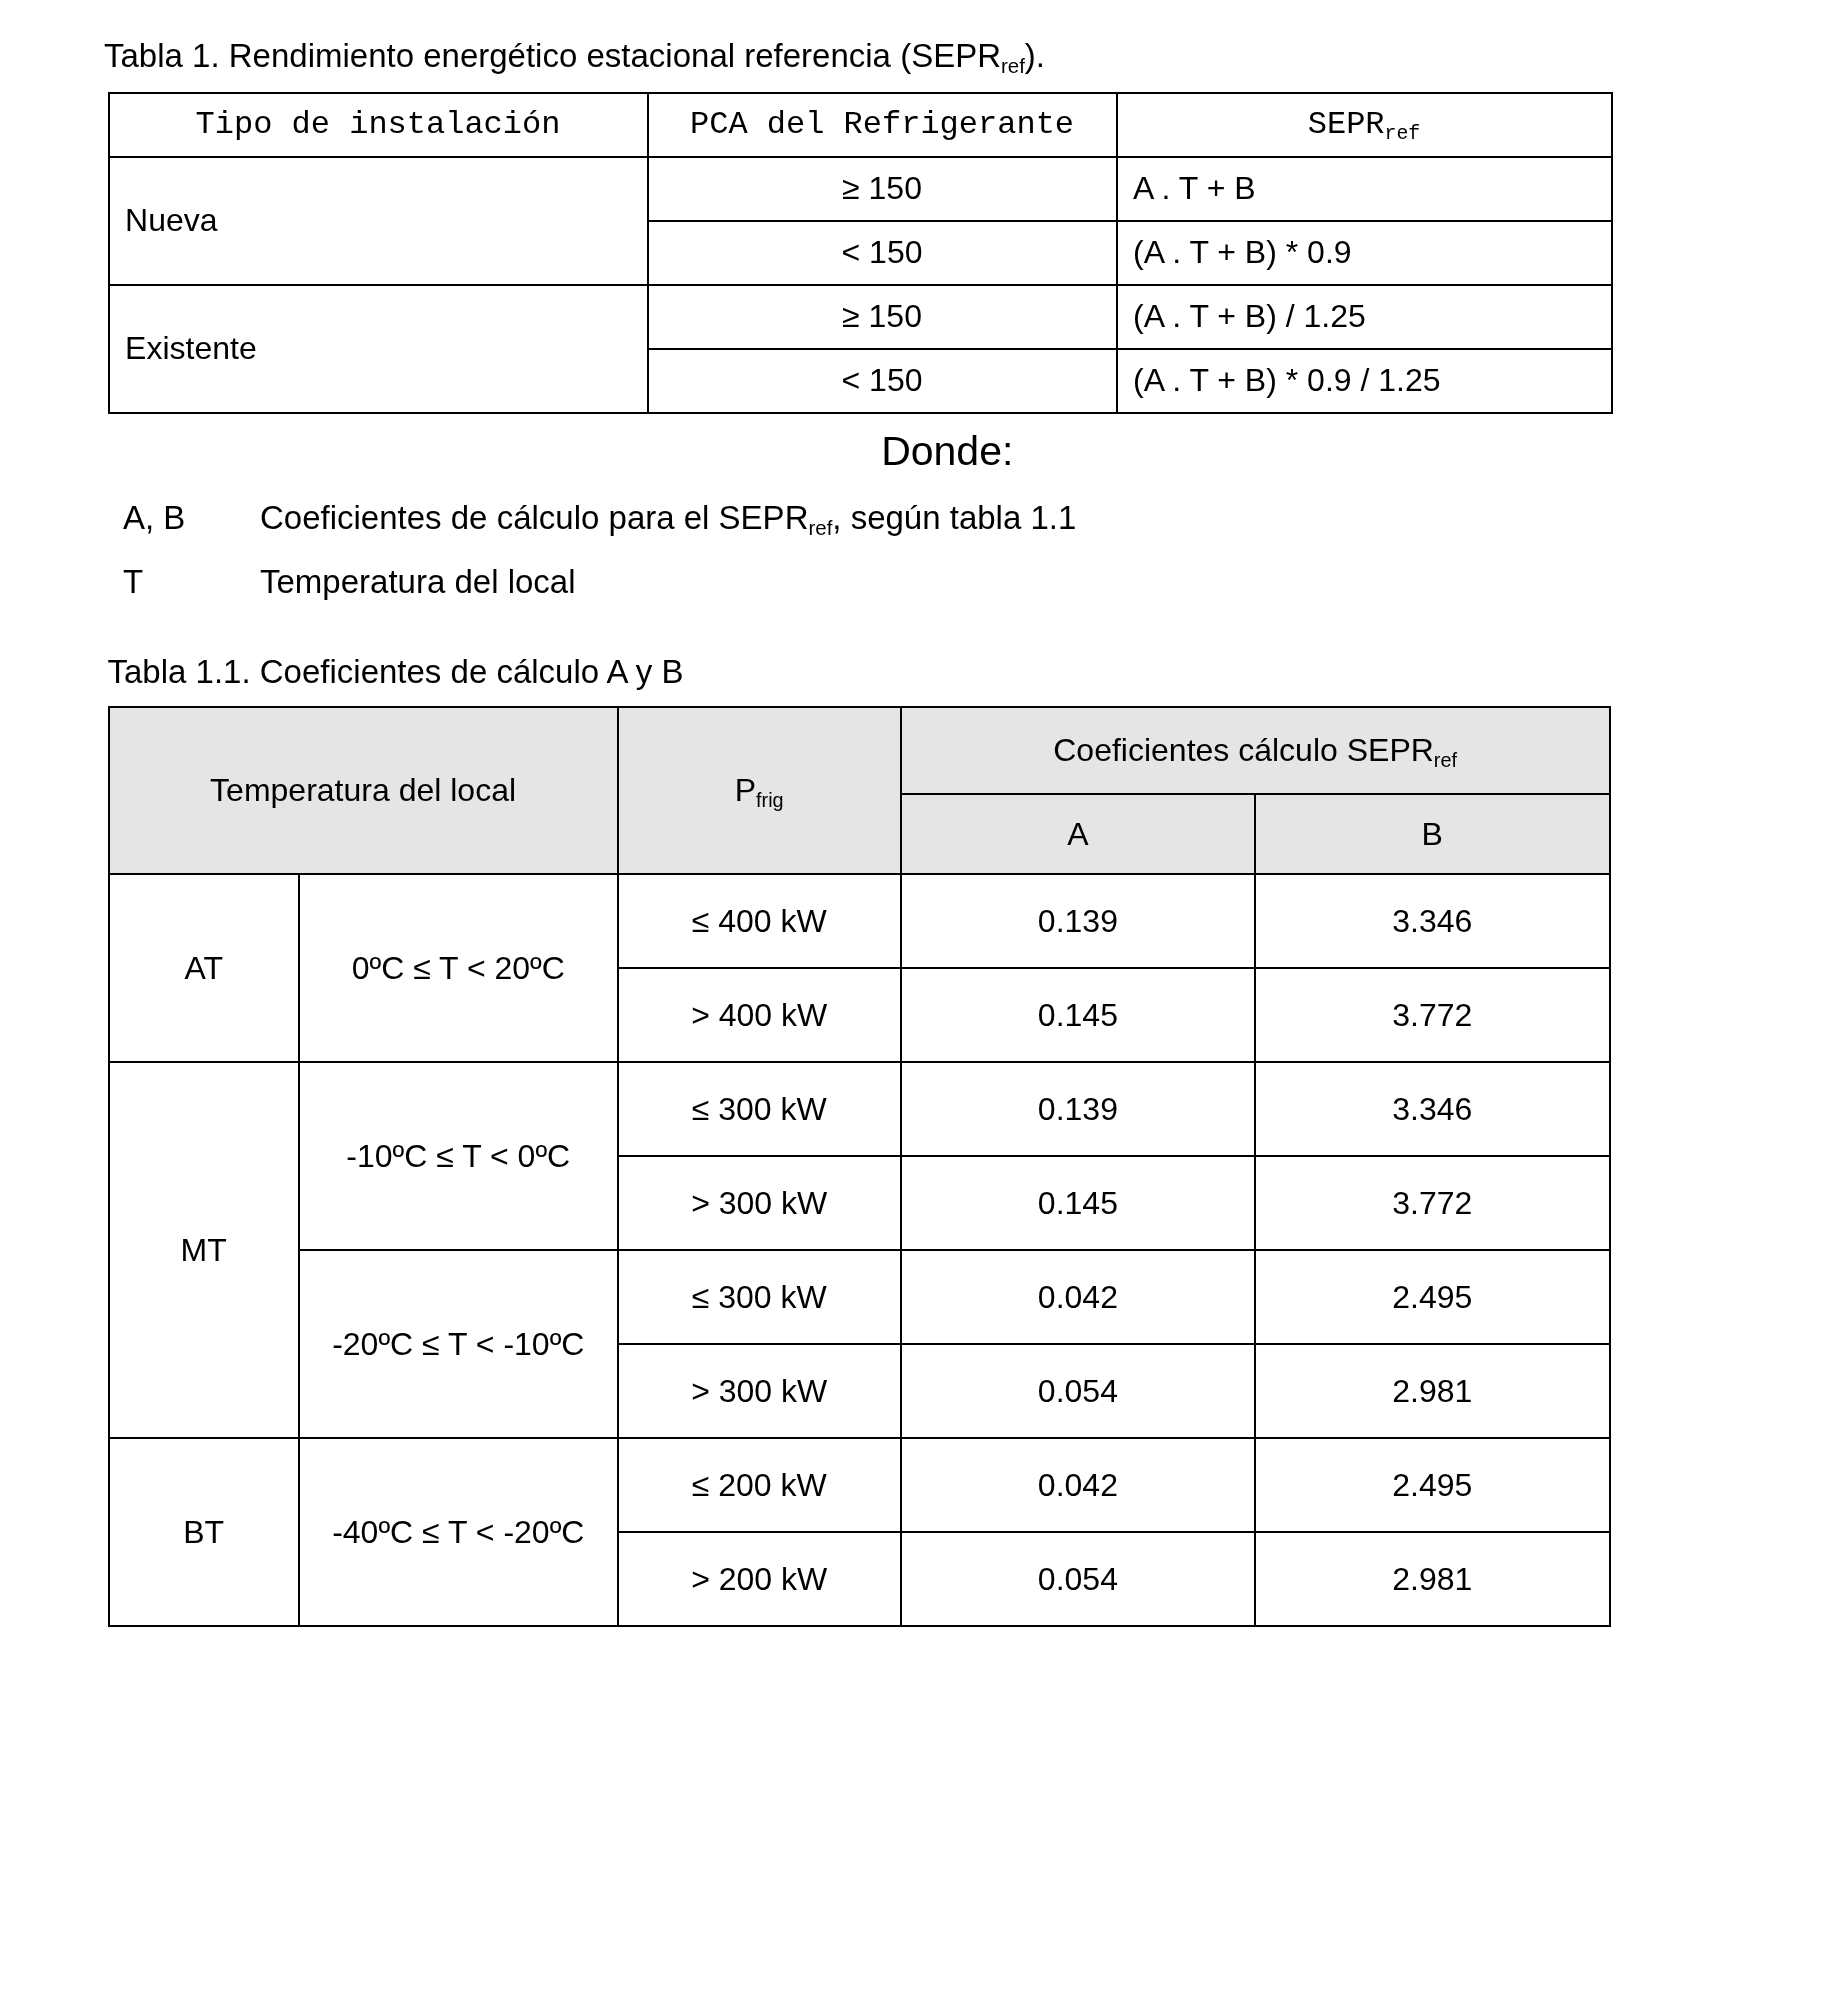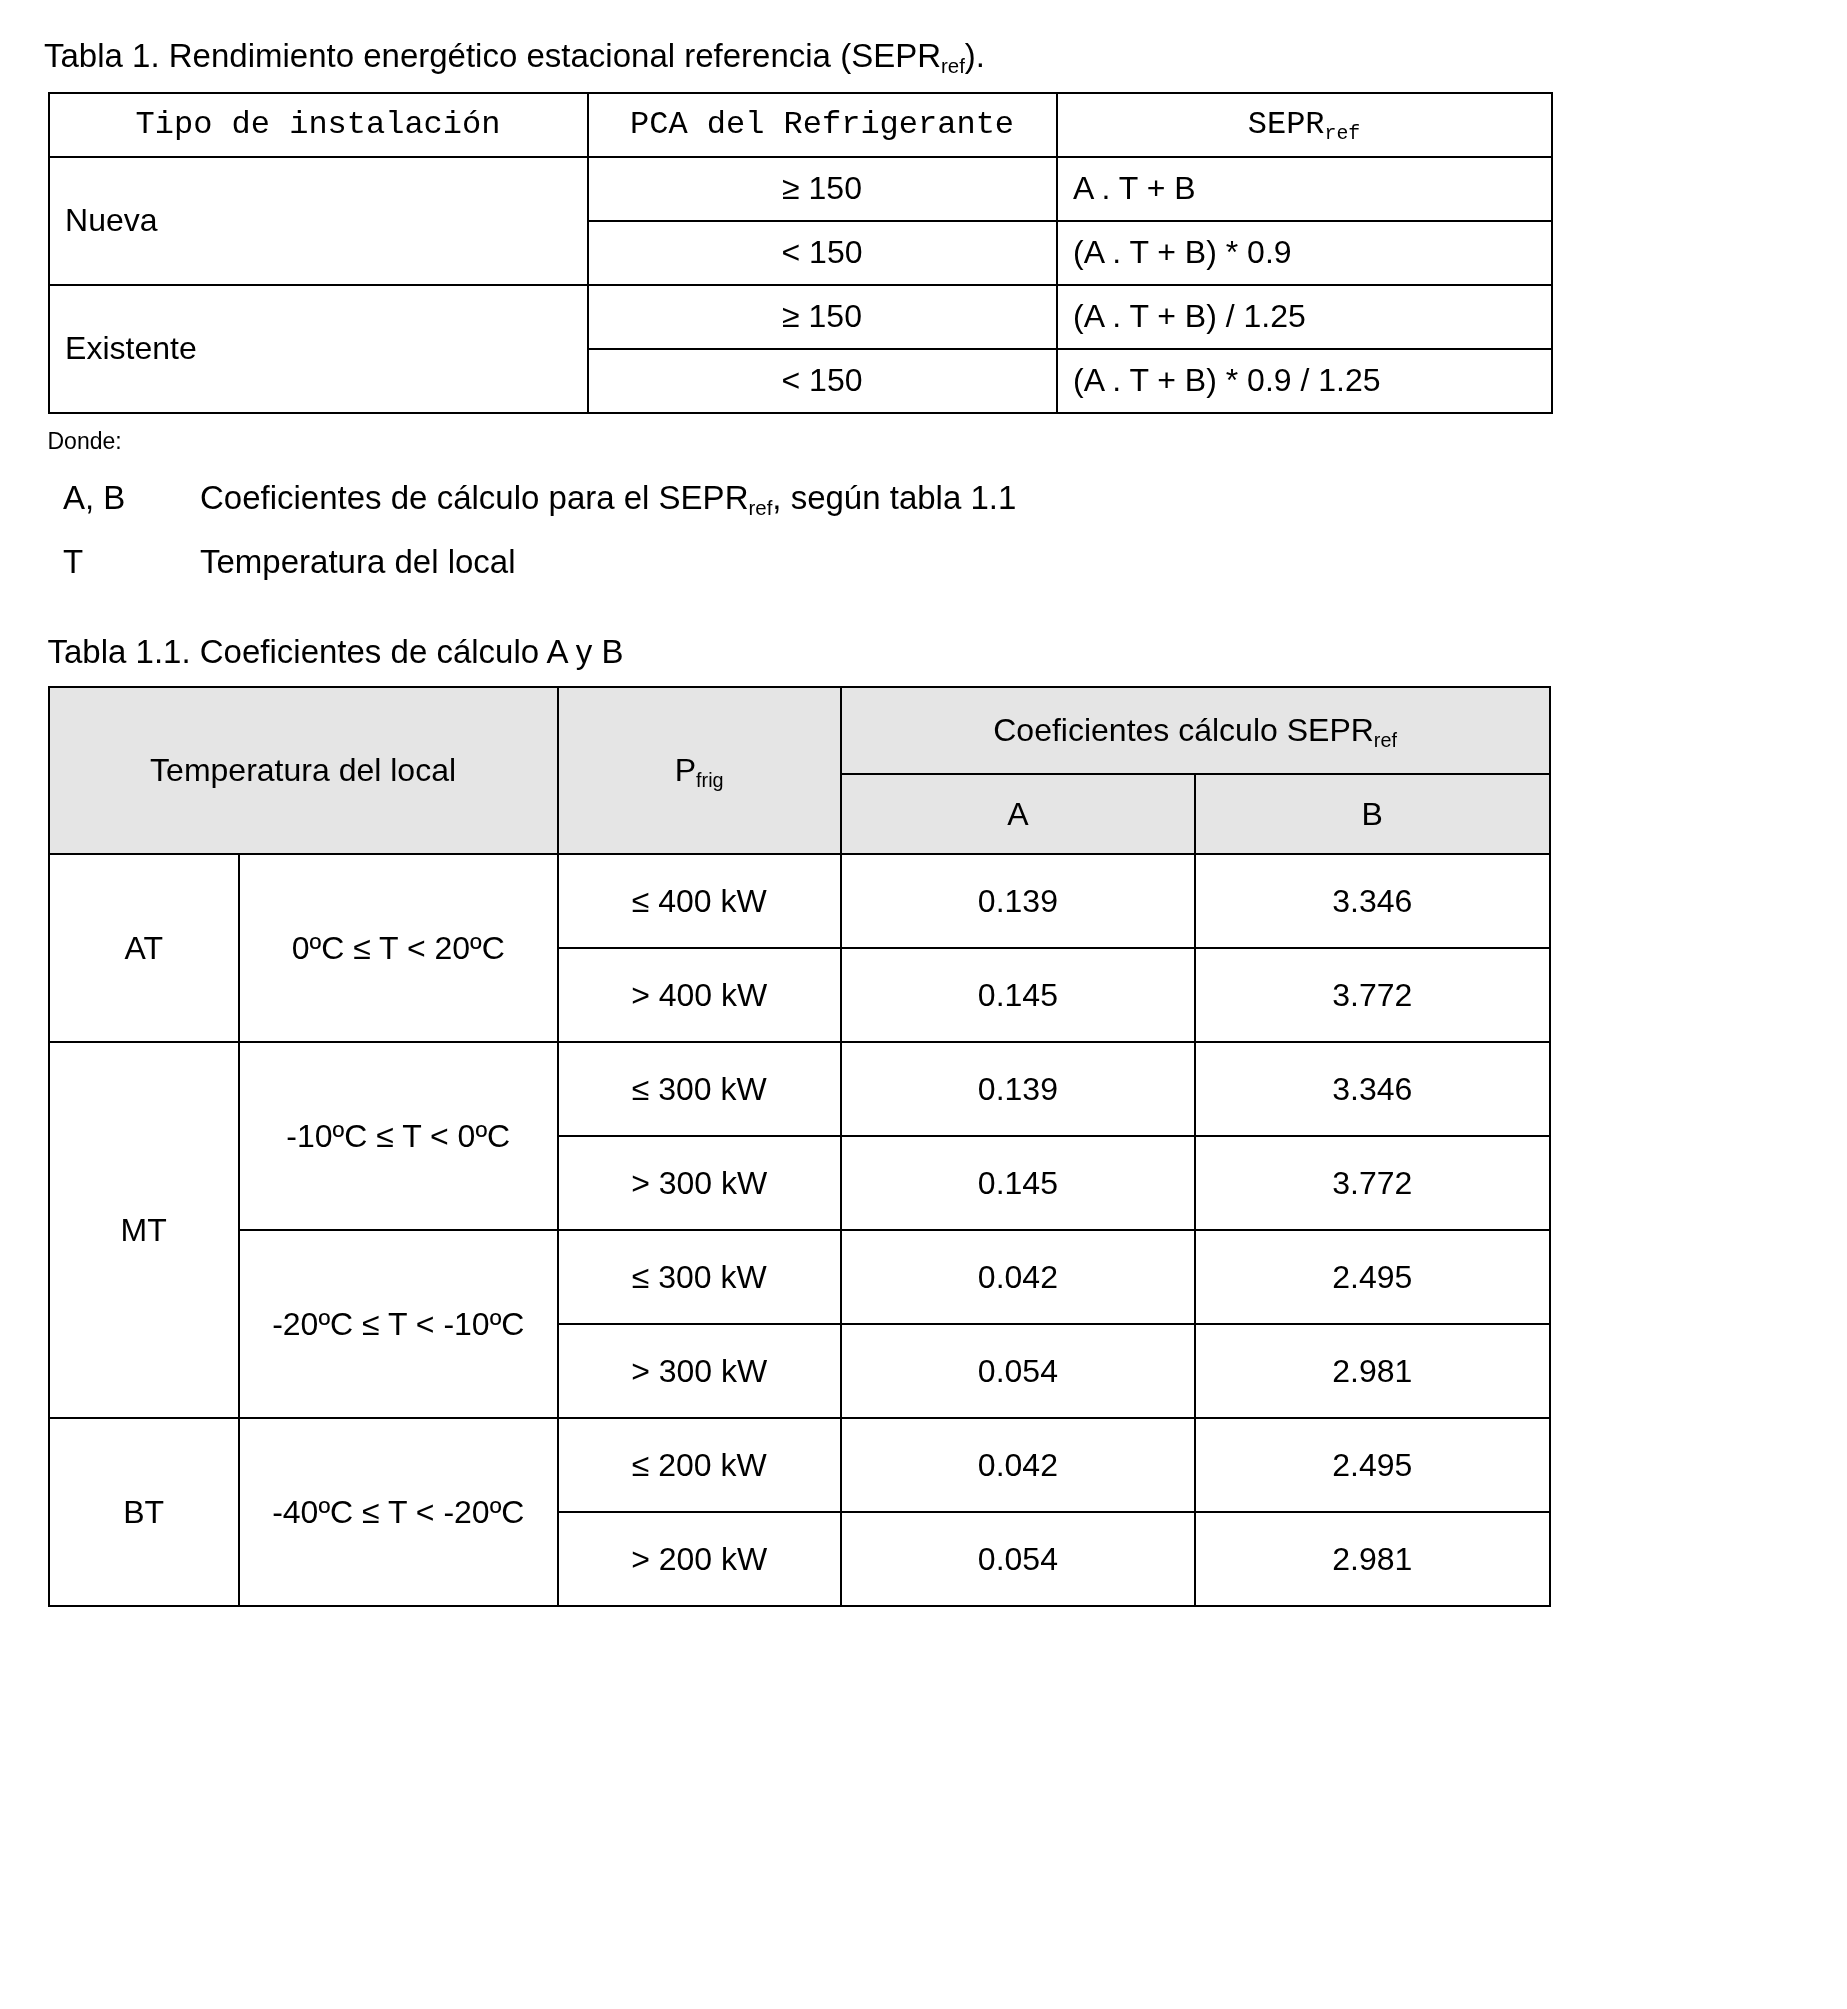--- a/index.html
+++ b/index.html
@@ -8,21 +8,21 @@
     background: #ffffff;
   }
   body {
     width: 1848px;
     height: 2009px;
     font-family: "Liberation Sans", sans-serif;
     color: #000000;
     -webkit-font-smoothing: antialiased;
   }
   .page {
-    padding: 35px 61px 0 44px;
+    padding: 35px 61px 0 104px;
     box-sizing: border-box;
   }
   .caption {
     font-size: 33px;
     line-height: 1.25;
     margin: 0 0 15.6px 0;
     white-space: nowrap;
   }
   sub {
     font-size: 0.62em;
@@ -49,22 +49,23 @@
   }
   .t1 .c-inst { width: 539px; }
   .t1 .c-pca  { width: 469px; }
   .t1 .c-sepr { width: 495px; }
   .t1 .hdr { text-align: center; font-family: Liberation Mono, monospace; }
   .t1 .left { text-align: left; padding-left: 15.6px; }
   .t1 .ctr  { text-align: center; }
 
   
   .donde {
-    font-size: 23px;
+    font-size: 41px;
     margin: 14px 0 0 3.5px;
+    text-align: center;
   }
   .deflist {
     margin: 24px 0 0 0;
   }
   .defrow {
     display: flex;
     font-size: 33px;
     margin-bottom: 26px;
   }
   .defterm {

